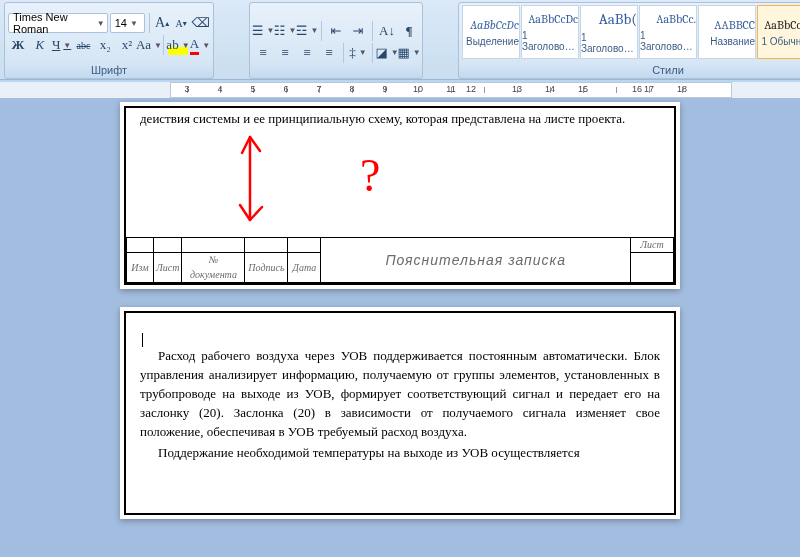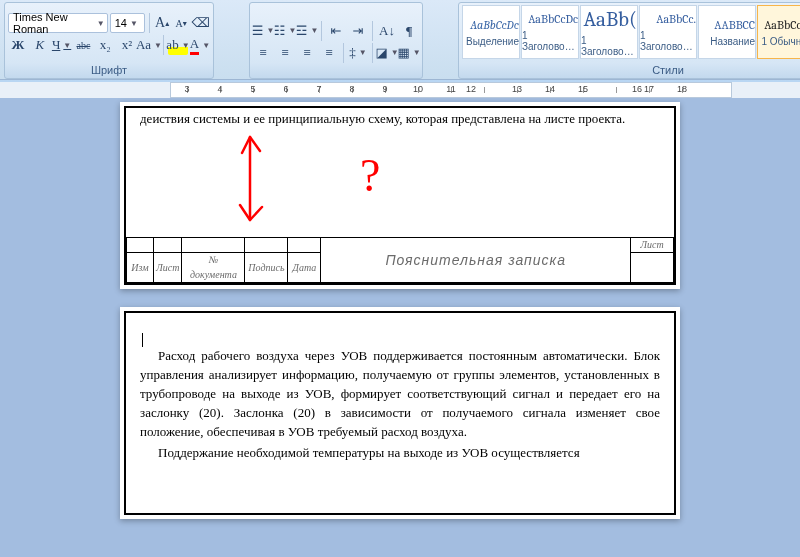--- a/index.html
+++ b/index.html
@@ -279,21 +279,21 @@
       <div class="style-gallery" id="style-gallery">
           <div class="style-item">
             <div class="style-sample" style="color: rgb(59, 103, 167); font-style: italic;">AaBbCcDc</div>
             <div class="style-name">Выделение</div>
           </div>
           <div class="style-item">
             <div class="style-sample" style="color: rgb(53, 94, 159);">AaBbCcDc</div>
             <div class="style-name">1 Заголово…</div>
           </div>
           <div class="style-item">
-            <div class="style-sample" style="color: rgb(53, 94, 159); font-size: 21px;">AaBb(</div>
+            <div class="style-sample" style="color: rgb(53, 94, 159); font-size: 15px;">AaBb(</div>
             <div class="style-name">1 Заголово…</div>
           </div>
           <div class="style-item">
             <div class="style-sample" style="color: rgb(53, 94, 159);">AaBbCc.</div>
             <div class="style-name">1 Заголово…</div>
           </div>
           <div class="style-item">
             <div class="style-sample" style="color: rgb(53, 94, 159);">AABBCC</div>
             <div class="style-name">Название</div>
           </div>

